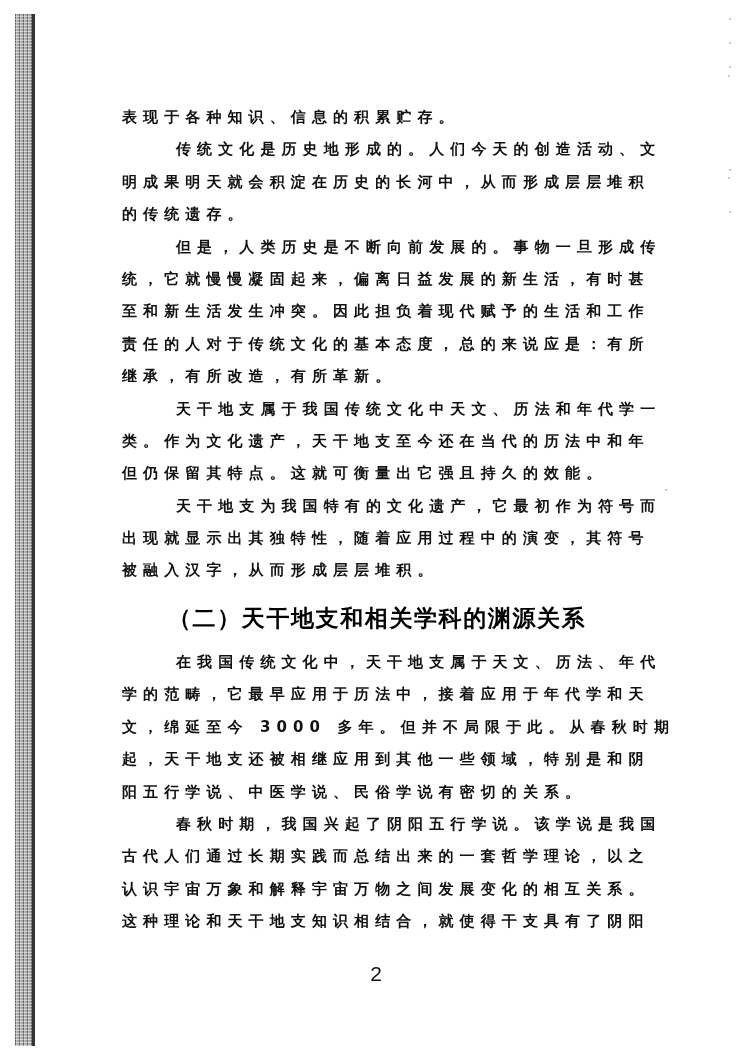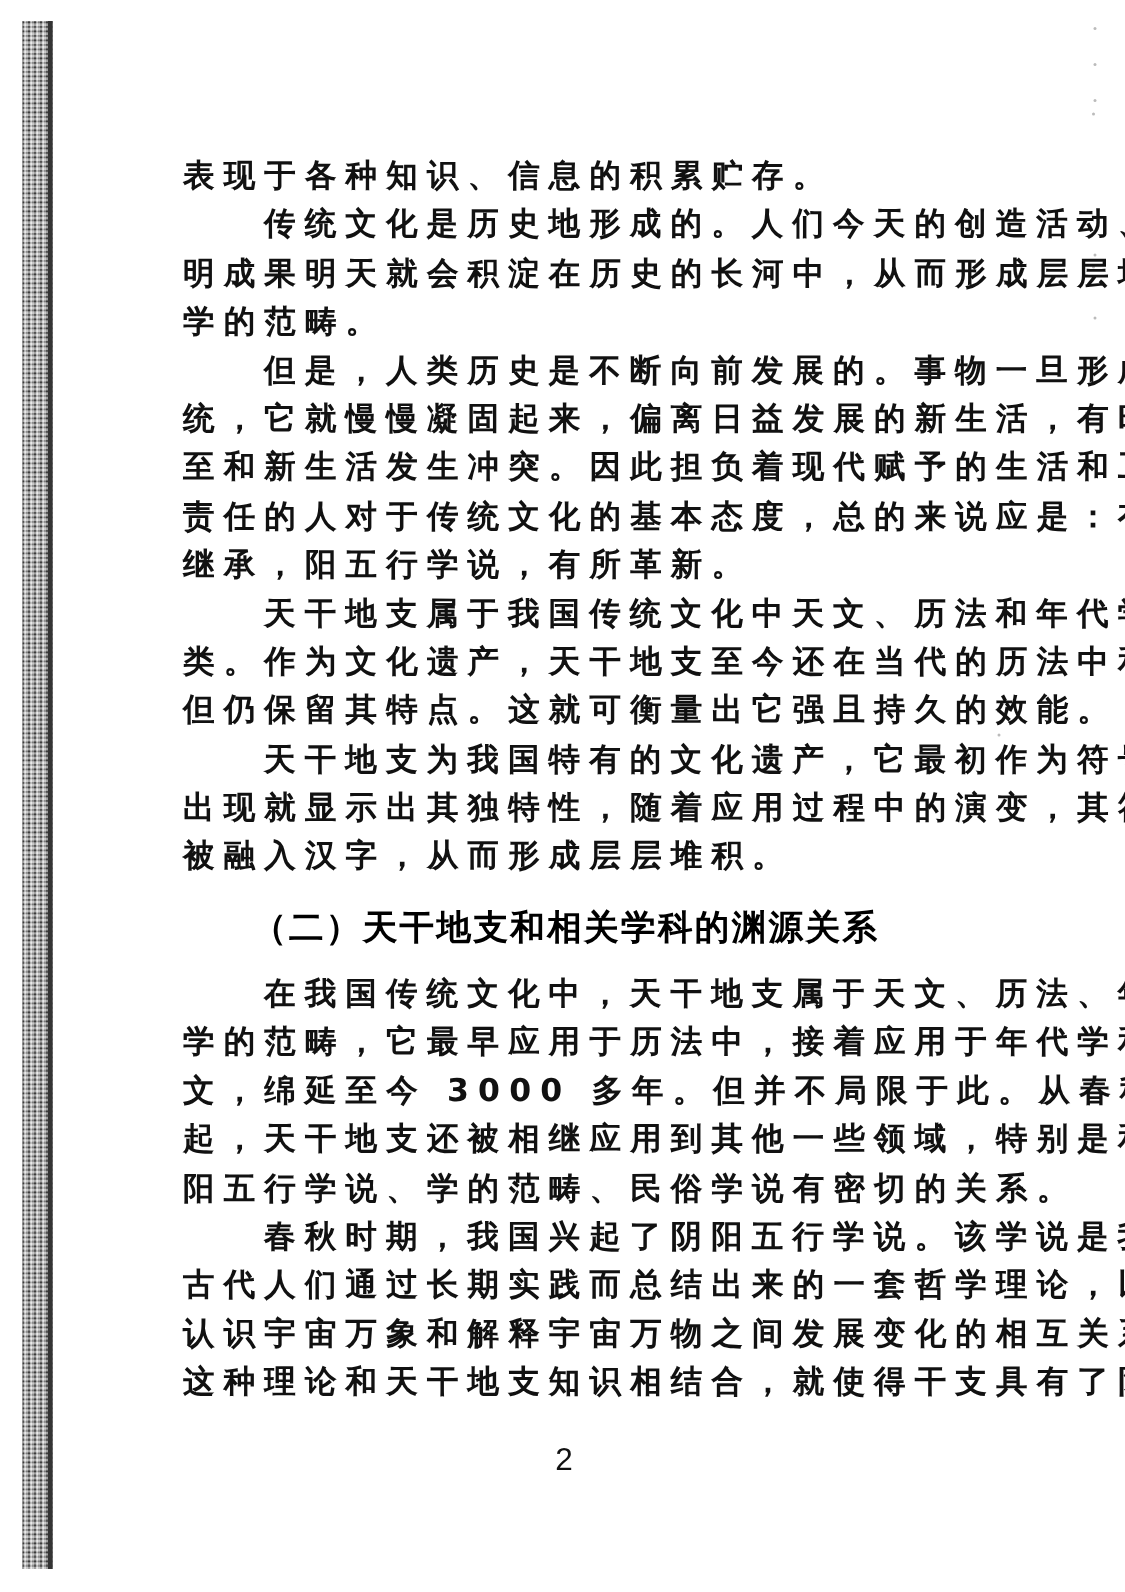--- a/index.html
+++ b/index.html
@@ -23,21 +23,21 @@
   .scan-edge::before {
     content: ""; position: absolute; left: 0; top: 0; width: 100%; height: 100%;
     background: repeating-linear-gradient(0deg, rgba(255,255,255,0.5) 0px, rgba(255,255,255,0.5) 1px, rgba(0,0,0,0.2) 2px, rgba(255,255,255,0.3) 3px);
   }
   .speck {
     position: absolute; width: 2px; height: 2px; background: #bbb; border-radius: 1px;
   }
   .block { position: absolute; left: 122px; width: 540px; }
   .line {
     height: 32.4px; line-height: 32.4px; white-space: nowrap;
-    font-size: 21px; font-weight: 600; letter-spacing: 6.1px;
+    font-size: 15px; font-weight: 600; letter-spacing: 6.1px;
   }
   .line.indent { padding-left: 54px; }
   .heading {
     position: absolute; left: 168px; top: 603px; width: 420px;
     font-size: 23px; font-weight: 700; letter-spacing: 1.6px; white-space: nowrap;
     line-height: 34px; color: #000; font-family: Liberation Mono, monospace;
   }
   .page-number {
     position: absolute; left: 364px; top: 962px; width: 24px; text-align: center;
     font-family: "Liberation Sans", sans-serif; font-size: 21px; color: #111;
@@ -56,41 +56,41 @@
   <div class="speck" style="left:729px;top:169px"></div>
   <div class="speck" style="left:728px;top:177px"></div>
   <div class="speck" style="left:729px;top:211px"></div>
   <div class="speck" style="left:665px;top:489px"></div>
 </div>
 
 <div class="block" style="top:101px">
   <div class="line">表现于各种知识、信息的积累贮存。</div>
   <div class="line indent">传统文化是历史地形成的。人们今天的创造活动、文</div>
   <div class="line">明成果明天就会积淀在历史的长河中，从而形成层层堆积</div>
-  <div class="line">学的范畴。</div>
+  <div class="line">的传统遗存。</div>
   <div class="line indent">但是，人类历史是不断向前发展的。事物一旦形成传</div>
   <div class="line">统，它就慢慢凝固起来，偏离日益发展的新生活，有时甚</div>
   <div class="line">至和新生活发生冲突。因此担负着现代赋予的生活和工作</div>
   <div class="line">责任的人对于传统文化的基本态度，总的来说应是：有所</div>
-  <div class="line">继承，阳五行学说，有所革新。</div>
+  <div class="line">继承，有所改造，有所革新。</div>
   <div class="line indent">天干地支属于我国传统文化中天文、历法和年代学一</div>
   <div class="line">类。作为文化遗产，天干地支至今还在当代的历法中和年</div>
   <div class="line">但仍保留其特点。这就可衡量出它强且持久的效能。</div>
   <div class="line indent">天干地支为我国特有的文化遗产，它最初作为符号而</div>
   <div class="line">出现就显示出其独特性，随着应用过程中的演变，其符号</div>
   <div class="line">被融入汉字，从而形成层层堆积。</div>
 </div>
 
 <div class="heading">（二）天干地支和相关学科的渊源关系</div>
 
 <div class="block" style="top:646px">
   <div class="line indent">在我国传统文化中，天干地支属于天文、历法、年代</div>
   <div class="line">学的范畴，它最早应用于历法中，接着应用于年代学和天</div>
   <div class="line">文，绵延至今 3000 多年。但并不局限于此。从春秋时期</div>
   <div class="line">起，天干地支还被相继应用到其他一些领域，特别是和阴</div>
-  <div class="line">阳五行学说、学的范畴、民俗学说有密切的关系。</div>
+  <div class="line">阳五行学说、中医学说、民俗学说有密切的关系。</div>
   <div class="line indent">春秋时期，我国兴起了阴阳五行学说。该学说是我国</div>
   <div class="line">古代人们通过长期实践而总结出来的一套哲学理论，以之</div>
   <div class="line">认识宇宙万象和解释宇宙万物之间发展变化的相互关系。</div>
   <div class="line">这种理论和天干地支知识相结合，就使得干支具有了阴阳</div>
 </div>
 
 <div class="page-number">2</div>
 
 </body></html>

